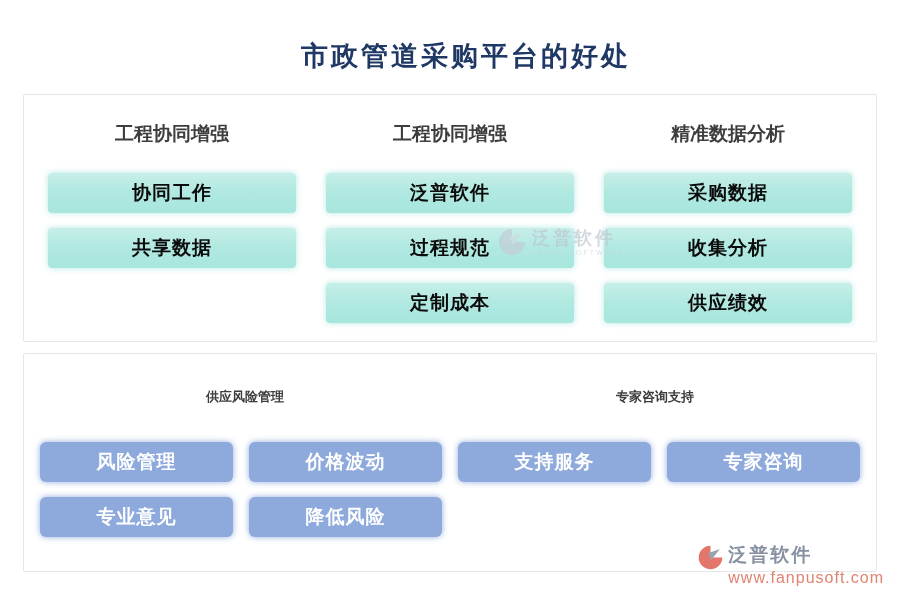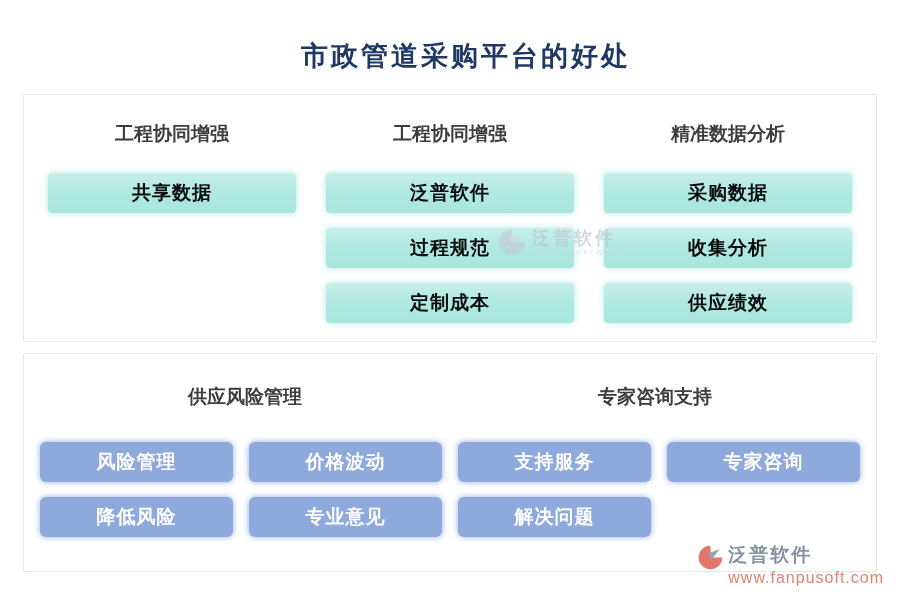--- a/index.html
+++ b/index.html
@@ -28,21 +28,21 @@
   }
   .pill-teal {
     height:40px; margin-bottom:15px; border-radius:4px;
     background:linear-gradient(180deg,#c7efe9 0%, #b1e9e1 45%, #a7e6dd 100%);
     box-shadow:0 0 6px rgba(158,224,214,0.75);
     display:flex; align-items:center; justify-content:center;
     font-size:19px; font-weight:bold; color:#0b0b0b; letter-spacing:1px;
   }
   .bottom-headers { display:flex; margin-top:30px; }
   .group-header {
-    flex:1; text-align:center; font-size:19px; font-weight:bold;
+    flex:1; text-align:center; font-size:13px; font-weight:bold;
     color:#3d3d3d; line-height:26px;
   }
   .bottom-grid {
     display:grid; grid-template-columns:repeat(4,1fr);
     column-gap:16px; row-gap:15px; margin-top:32px;
   }
   .pill-blue {
     height:40px; border-radius:6px; background:#8ea9dc;
     box-shadow:0 0 6px rgba(142,169,220,0.95);
     display:flex; align-items:center; justify-content:center;
@@ -80,20 +80,21 @@
 
 <div class="canvas">
 
   <div class="page-title">市政管道采购平台的好处</div>
 
   <div class="panel panel-top">
     <div class="top-grid">
 
       <div class="col">
         <div class="col-header">工程协同增强</div>
+        <div class="pill-teal">协同工作</div>
         <div class="pill-teal">共享数据</div>
       </div>
 
       <div class="col">
         <div class="col-header">工程协同增强</div>
         <div class="pill-teal">泛普软件</div>
         <div class="pill-teal">过程规范</div>
         <div class="pill-teal">定制成本</div>
       </div>
 
@@ -110,23 +111,22 @@
   <div class="panel panel-bottom">
     <div class="bottom-headers">
       <div class="group-header">供应风险管理</div>
       <div class="group-header">专家咨询支持</div>
     </div>
     <div class="bottom-grid">
       <div class="pill-blue">风险管理</div>
       <div class="pill-blue">价格波动</div>
       <div class="pill-blue">支持服务</div>
       <div class="pill-blue">专家咨询</div>
+      <div class="pill-blue">专业意见</div>
       <div class="pill-blue">降低风险</div>
-      <div class="pill-blue">专业意见</div>
-      <div class="pill-blue">解决问题</div>
     </div>
   </div>
 
   <div class="wm-center">
     <svg class="logo-svg" width="30" height="30" viewBox="0 0 32 32">
       <path d="M16,2 A14,14 0 1,0 30,16 L16,16 Z" fill="#c3cbd4"></path>
       <path d="M13,11 L27,6 L17,19 Z" fill="#d2d8de"></path>
     </svg>
     <div class="wm-text">
       <span class="wm-name">泛普软件</span>

